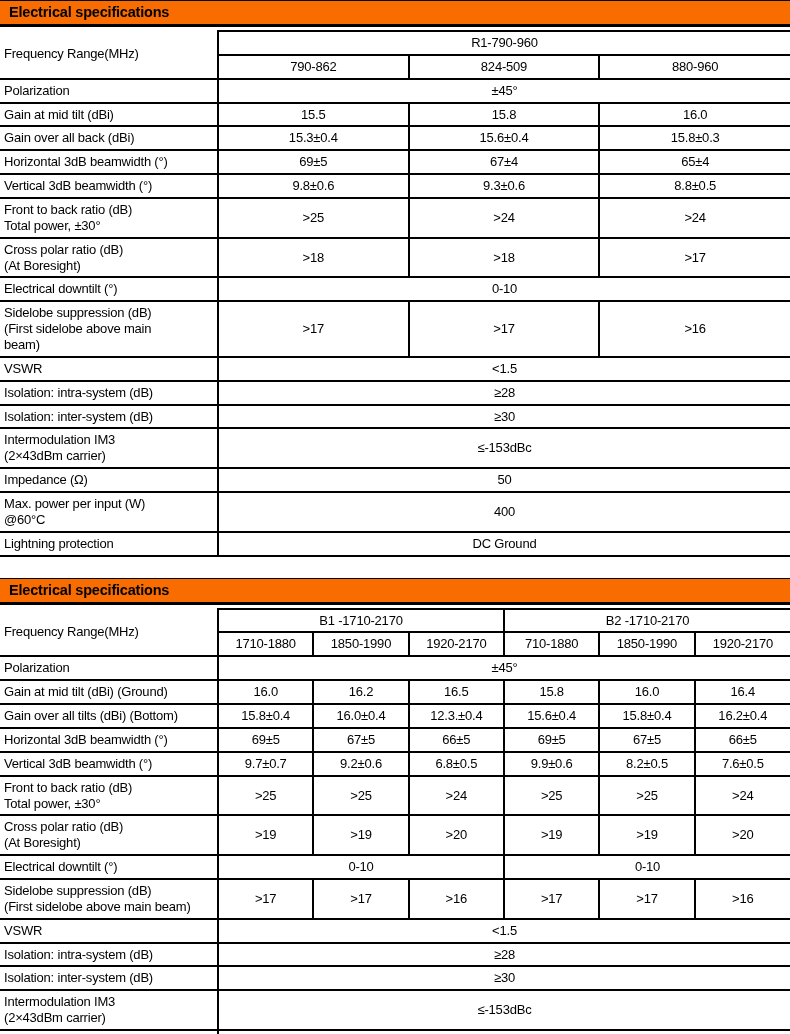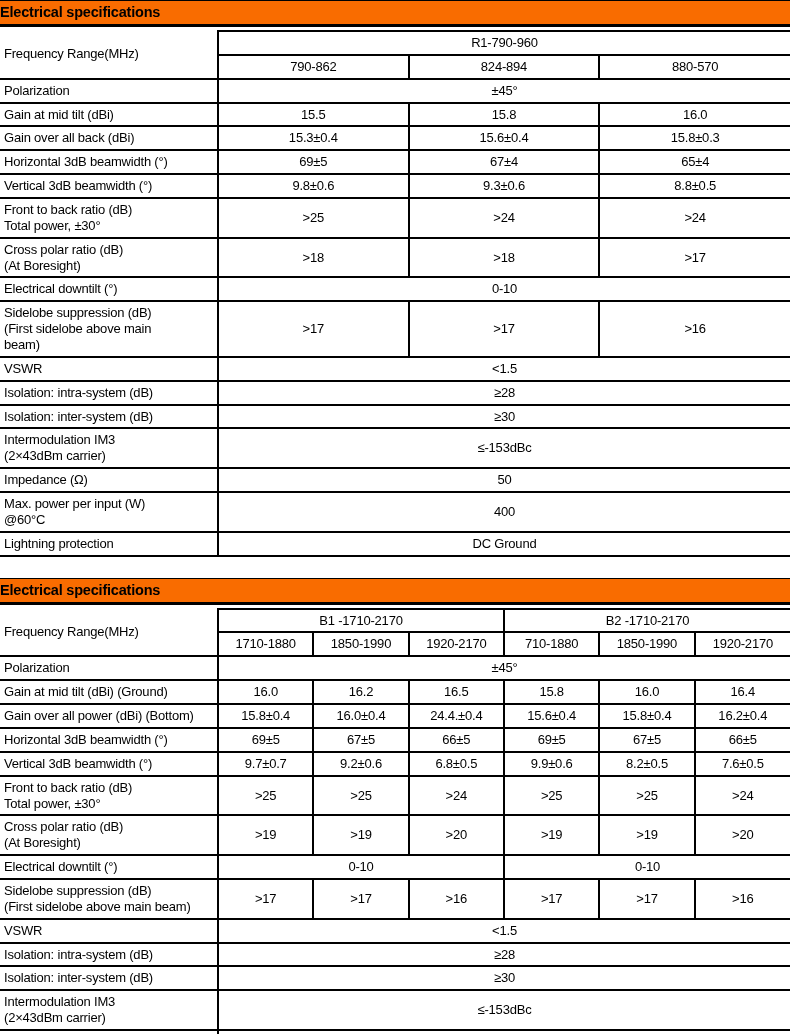--- a/index.html
+++ b/index.html
@@ -18,20 +18,21 @@
     margin-bottom: 21px;
   }
   .spec-section:last-child {
     margin-bottom: 0;
   }
   .bar {
     border-top: 1px solid #000;
     border-bottom: 3px solid #000;
     height: 23px;
     line-height: 23px;
+    padding-left: 9px;
     font-size: 14.5px;
     font-weight: bold;
     letter-spacing: -0.2px;
   }
   table.spec {
     border-collapse: collapse;
     width: 790px;
     table-layout: fixed;
     margin-top: 3px;
   }
@@ -74,22 +75,22 @@
           <col style="width: 190.667px;">
           <col style="width: 190.667px;">
         </colgroup>
         <tbody>
           <tr>
             <td class="label freq-label" rowspan="2">Frequency Range(MHz)</td>
             <td class="val topline" colspan="3">R1-790-960</td>
           </tr>
           <tr>
             <td class="val">790-862</td>
-            <td class="val">824-894</td>
-            <td class="val">880-570</td>
+            <td class="val">824-509</td>
+            <td class="val">880-960</td>
           </tr>
           <tr>
             <td class="label">Polarization</td>
             <td class="val" colspan="3">±45°</td>
           </tr>
           <tr>
             <td class="label">Gain at mid tilt (dBi)</td>
             <td class="val">15.5</td>
             <td class="val">15.8</td>
             <td class="val">16.0</td>
@@ -204,24 +205,24 @@
           <tr>
             <td class="label">Gain at mid tilt (dBi) (Ground)</td>
             <td class="val">16.0</td>
             <td class="val">16.2</td>
             <td class="val">16.5</td>
             <td class="val">15.8</td>
             <td class="val">16.0</td>
             <td class="val">16.4</td>
           </tr>
           <tr>
-            <td class="label">Gain over all power (dBi) (Bottom)</td>
+            <td class="label">Gain over all tilts (dBi) (Bottom)</td>
             <td class="val">15.8±0.4</td>
             <td class="val">16.0±0.4</td>
-            <td class="val">24.4.±0.4</td>
+            <td class="val">12.3.±0.4</td>
             <td class="val">15.6±0.4</td>
             <td class="val">15.8±0.4</td>
             <td class="val">16.2±0.4</td>
           </tr>
           <tr>
             <td class="label">Horizontal 3dB beamwidth (°)</td>
             <td class="val">69±5</td>
             <td class="val">67±5</td>
             <td class="val">66±5</td>
             <td class="val">69±5</td>

